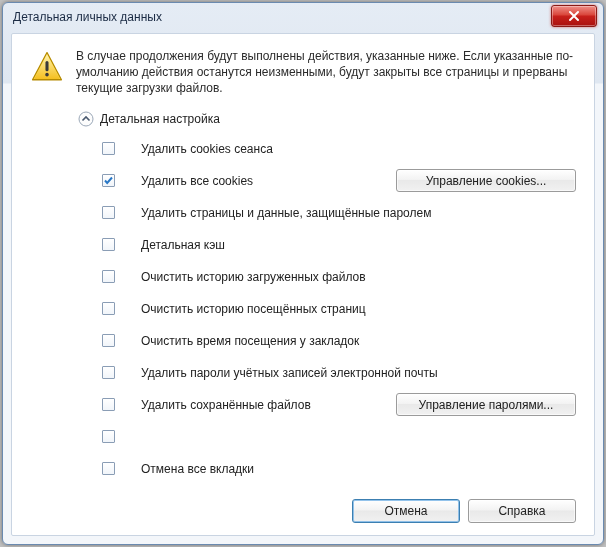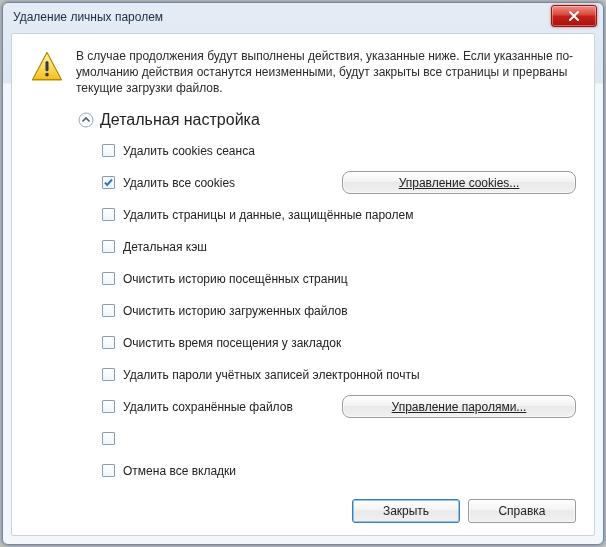--- a/index.html
+++ b/index.html
@@ -89,30 +89,31 @@
   .expand-icon {
     width: 16px;
     height: 16px;
     display: inline-flex;
     align-items: center;
     justify-content: center;
     margin-right: 6px;
   }
   .details-title {
     color: #222;
-    font-size: 16px;
+    font-size: 12px;
   }
   .options {
     margin-left: 24px;
   }
   .option-row {
     display: flex;
     align-items: center;
     min-height: 24px;
     padding: 4px 0;
+    gap: 18px;
   }
   .checkbox {
     width: 13px;
     height: 13px;
     border: 1px solid #8a9db5;
     background: linear-gradient(to bottom, #ffffff, #f1f5fa);
     border-radius: 1px;
     display: inline-flex;
     align-items: center;
     justify-content: center;
@@ -127,28 +128,27 @@
     font-size: 12px;
   }
   .side-button {
     margin-left: auto;
     min-width: 170px;
     height: 21px;
     font-size: 12px;
     text-align: center;
     background: linear-gradient(to bottom, #ffffff 0%, #f3f3f3 45%, #e9e9e9 50%, #f1f1f1 100%);
     border: 1px solid #9b9b9b;
-    border-radius: 8px;
+    border-radius: 3px;
     box-shadow: inset 0 0 0 1px rgba(255,255,255,0.6);
     display: flex;
     align-items: center;
     justify-content: center;
-    padding: 0 31px;
+    padding: 0 4px;
     color: #222;
-    text-decoration: underline;
   }
   .button-row {
     margin-top: auto;
     display: flex;
     justify-content: flex-end;
     gap: 8px;
     padding-top: 12px;
   }
   .btn {
     min-width: 82px;
@@ -168,21 +168,21 @@
     border: 1px solid #3c7fb1;
     box-shadow: inset 0 0 0 1px rgba(120,180,230,0.8);
   }
 </style>
 </head>
 <body>
 
 <div class="window">
 
   <div class="titlebar">
-    <span class="titlebar-title">Удаление личных паролем</span>
+    <span class="titlebar-title">Детальная личных данных</span>
     <div class="close-btn">
       <svg viewBox="0 0 12 12">
         <path d="M2 2 L10 10 M10 2 L2 10" stroke="#fff" stroke-width="2" stroke-linecap="round"></path>
       </svg>
     </div>
   </div>
 
   <div class="content-area">
 
     <div class="header-row">
@@ -242,28 +242,28 @@
           <span class="checkbox">
             
           </span>
           <span class="opt-label">Детальная кэш</span>
         </div>
 
         <div class="option-row">
           <span class="checkbox">
             
           </span>
+          <span class="opt-label">Очистить историю загруженных файлов</span>
+        </div>
+
+        <div class="option-row">
+          <span class="checkbox">
+            
+          </span>
           <span class="opt-label">Очистить историю посещённых страниц</span>
-        </div>
-
-        <div class="option-row">
-          <span class="checkbox">
-            
-          </span>
-          <span class="opt-label">Очистить историю загруженных файлов</span>
         </div>
 
         <div class="option-row">
           <span class="checkbox">
             
           </span>
           <span class="opt-label">Очистить время посещения у закладок</span>
         </div>
 
         <div class="option-row">
@@ -291,18 +291,18 @@
           <span class="checkbox">
             
           </span>
           <span class="opt-label">Отмена все вкладки</span>
         </div>
 
       </div>
     </div>
 
     <div class="button-row">
-      <div class="btn default">Закрыть</div>
+      <div class="btn default">Отмена</div>
       <div class="btn">Справка</div>
     </div>
 
   </div>
 </div>
 
 </body></html>

